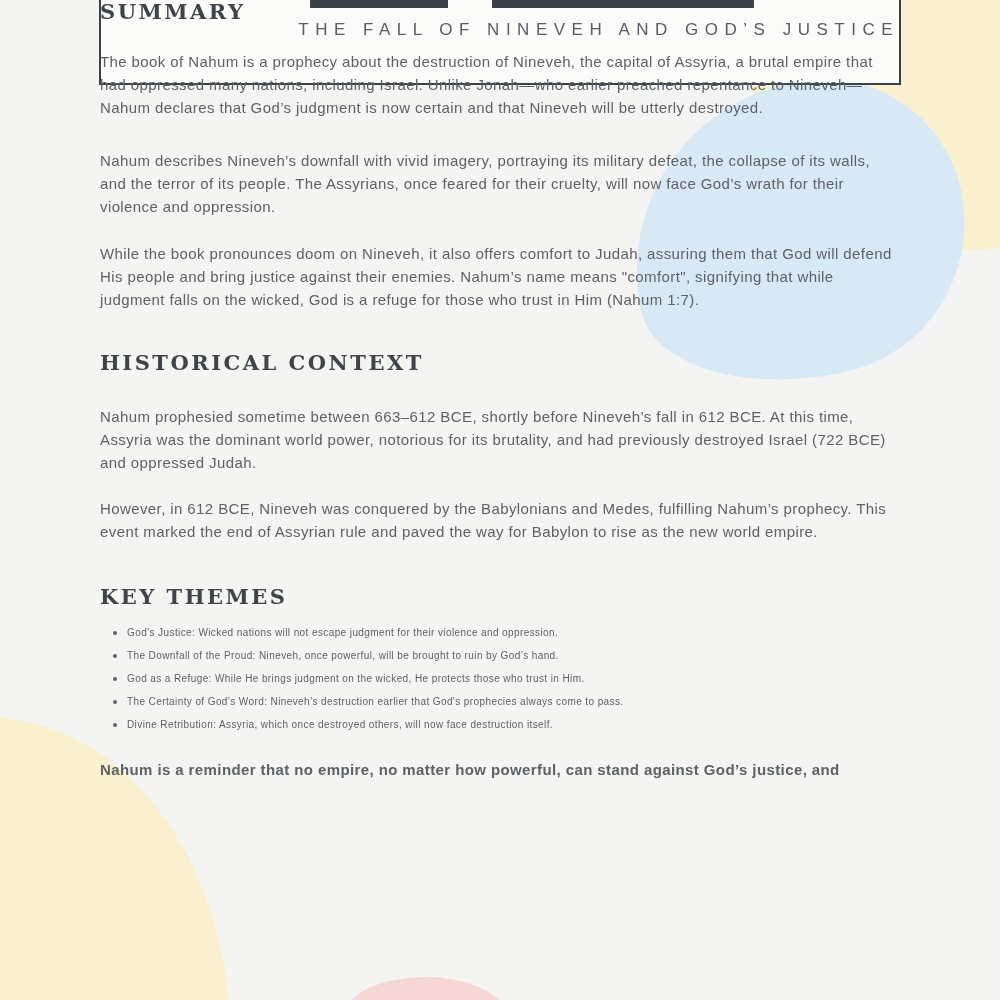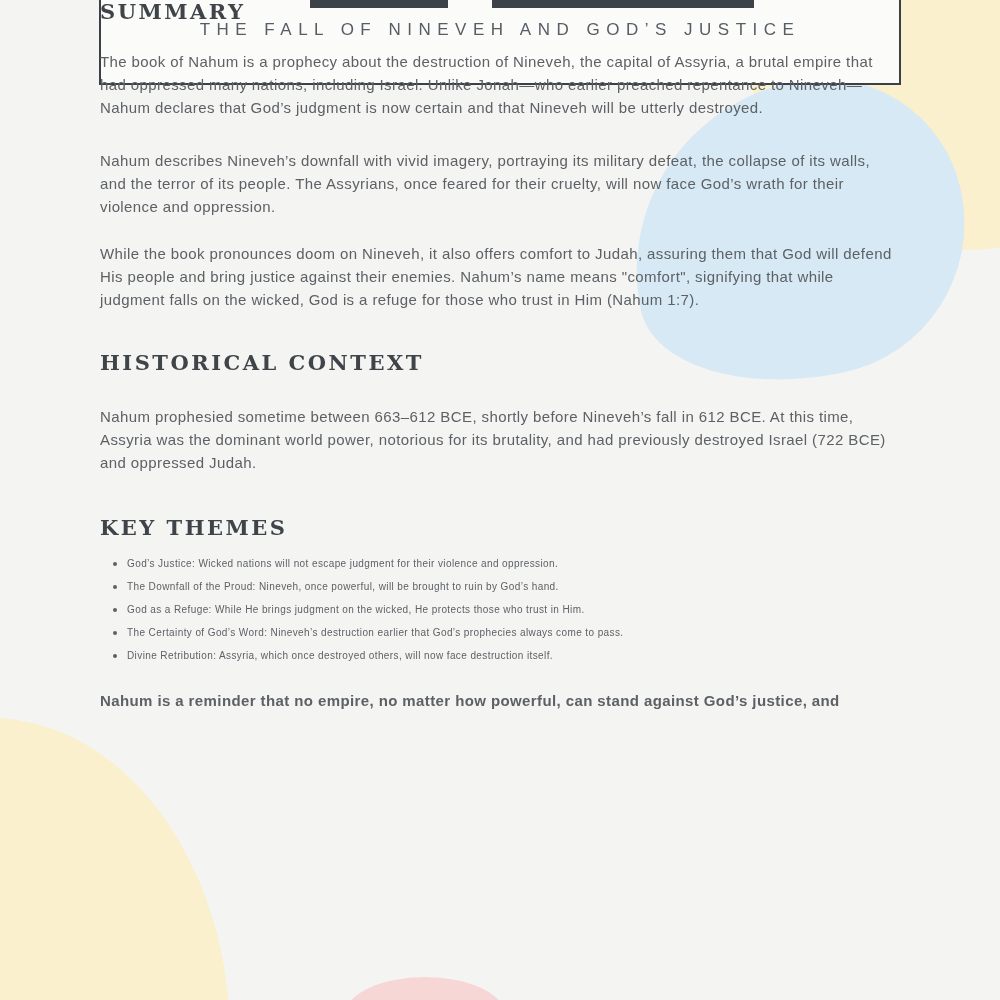--- a/index.html
+++ b/index.html
@@ -31,21 +31,21 @@
   }
   
   .header-box{
     position:absolute;z-index:1;
     left:99px;top:-46px;width:798px;height:127px;
     border:2px solid #3b4046;
     background:rgba(251,251,250,0.97);
   }
   .header-subtitle{
     position:absolute;left:0;top:64px;width:100%;
-    text-align:center;
+    text-align:right;
     font-size:17px;letter-spacing:6.5px;
     color:#575d64;font-weight:400;
     white-space:nowrap;
   }
   
   .title-fragment{position:absolute;z-index:2;top:0;height:8px;background:#3d4248;}
   .title-fragment.seg1{left:310px;width:138px;}
   .title-fragment.seg2{left:492px;width:262px;}
   
   .content{
@@ -102,20 +102,21 @@
 
 <div class="content">
 
   <h2 class="section-heading heading-summary">SUMMARY</h2>
   <p class="summary-p1">The book of Nahum is a prophecy about the destruction of Nineveh, the capital of Assyria, a brutal empire that had oppressed many nations, including Israel. Unlike Jonah—who earlier preached repentance to Nineveh—Nahum declares that God’s judgment is now certain and that Nineveh will be utterly destroyed.</p>
   <p class="summary-p2">Nahum describes Nineveh’s downfall with vivid imagery, portraying its military defeat, the collapse of its walls, and the terror of its people. The Assyrians, once feared for their cruelty, will now face God’s wrath for their violence and oppression.</p>
   <p class="summary-p3">While the book pronounces doom on Nineveh, it also offers comfort to Judah, assuring them that God will defend His people and bring justice against their enemies. Nahum’s name means "comfort", signifying that while judgment falls on the wicked, God is a refuge for those who trust in Him (Nahum 1:7).</p>
 
   <h2 class="section-heading heading-historical">HISTORICAL CONTEXT</h2>
   <p class="historical-p1">Nahum prophesied sometime between 663–612 BCE, shortly before Nineveh’s fall in 612 BCE. At this time, Assyria was the dominant world power, notorious for its brutality, and had previously destroyed Israel (722 BCE) and oppressed Judah.</p>
+  <p class="historical-p2">However, in 612 BCE, Nineveh was conquered by the Babylonians and Medes, fulfilling Nahum’s prophecy. This event marked the end of Assyrian rule and paved the way for Babylon to rise as the new world empire.</p>
 
   <h2 class="section-heading heading-themes">KEY THEMES</h2>
   <ul class="themes-list">
     <li>God’s Justice: Wicked nations will not escape judgment for their violence and oppression.</li>
     <li>The Downfall of the Proud: Nineveh, once powerful, will be brought to ruin by God’s hand.</li>
     <li>God as a Refuge: While He brings judgment on the wicked, He protects those who trust in Him.</li>
     <li>The Certainty of God’s Word: Nineveh’s destruction earlier that God’s prophecies always come to pass.</li>
     <li>Divine Retribution: Assyria, which once destroyed others, will now face destruction itself.</li>
   </ul>
   <p class="closing">Nahum is a reminder that no empire, no matter how powerful, can stand against God’s justice, and</p>

